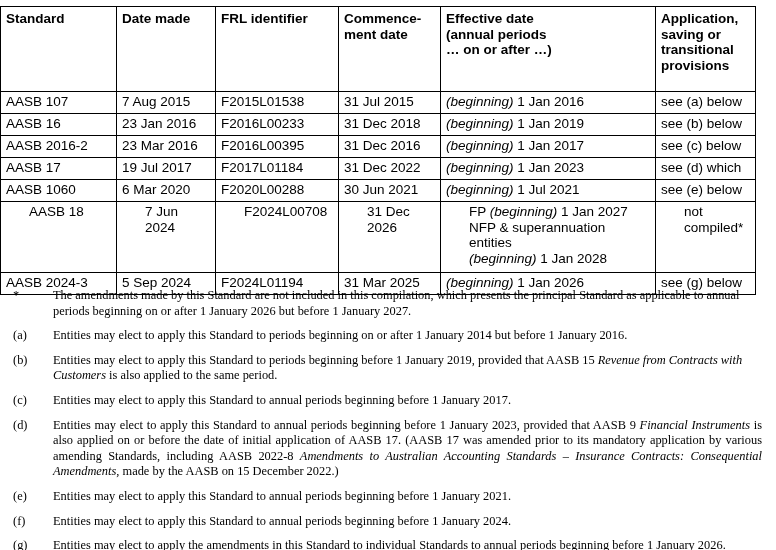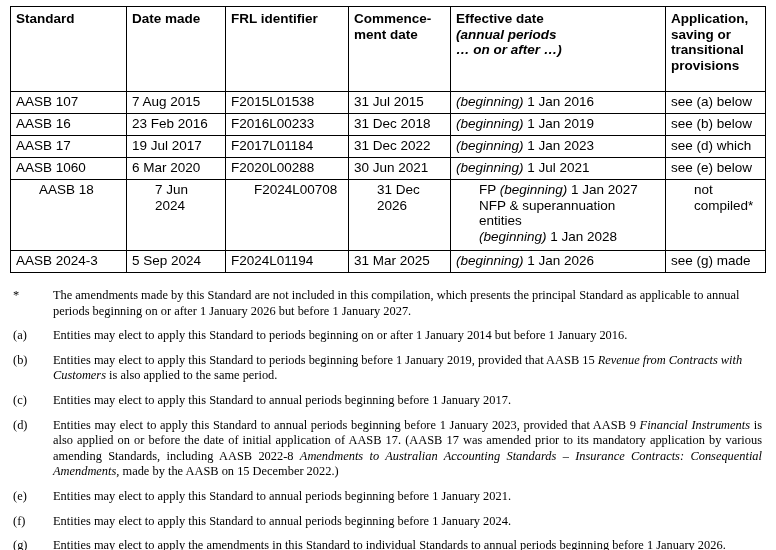--- a/index.html
+++ b/index.html
@@ -19,21 +19,21 @@
   .page {
     position: relative;
     width: 776px;
     height: 550px;
     box-sizing: border-box;
   }
 
   
   .table-wrap {
     position: absolute;
-    left: 10px;
+    left: 0;
     top: 6px;
     width: 755px;
   }
 
   table.amend-table {
     border-collapse: collapse;
     table-layout: fixed;
     width: 755px;
     font-family: "Liberation Sans", "DejaVu Sans", sans-serif;
   }
@@ -50,21 +50,20 @@
   }
 
   table.amend-table thead th {
     font-weight: bold;
     height: 78px;
     vertical-align: top;
     padding-top: 4px;
   }
 
   .hdr-sub {
-    font-style: italic;
     font-weight: bold;
     display: block;
   }
 
   tbody tr td {
     height: 17px;
   }
 
   tbody tr.tall-row td {
     height: 66px;
@@ -150,27 +149,37 @@
             <td>7 Aug 2015</td>
             <td>F2015L01538</td>
             <td>31 Jul 2015</td>
             <td>
               <div><span class="ital">(beginning)</span> 1 Jan 2016</div>
             </td>
             <td>see (a) below</td>
           </tr>
           <tr>
             <td>AASB 16</td>
-            <td>23 Feb 2016</td>
+            <td>23 Jan 2016</td>
             <td>F2016L00233</td>
             <td>31 Dec 2018</td>
             <td>
               <div><span class="ital">(beginning)</span> 1 Jan 2019</div>
             </td>
             <td>see (b) below</td>
+          </tr>
+          <tr>
+            <td>AASB 2016-2</td>
+            <td>23 Mar 2016</td>
+            <td>F2016L00395</td>
+            <td>31 Dec 2016</td>
+            <td>
+              <div><span class="ital">(beginning)</span> 1 Jan 2017</div>
+            </td>
+            <td>see (c) below</td>
           </tr>
           <tr>
             <td>AASB 17</td>
             <td>19 Jul 2017</td>
             <td>F2017L01184</td>
             <td>31 Dec 2022</td>
             <td>
               <div><span class="ital">(beginning)</span> 1 Jan 2023</div>
             </td>
             <td>see (d) which</td>
@@ -198,21 +207,21 @@
             <td>not compiled*</td>
           </tr>
           <tr>
             <td>AASB 2024-3</td>
             <td>5 Sep 2024</td>
             <td>F2024L01194</td>
             <td>31 Mar 2025</td>
             <td>
               <div><span class="ital">(beginning)</span> 1 Jan 2026</div>
             </td>
-            <td>see (g) made</td>
+            <td>see (g) below</td>
           </tr>
         </tbody>
     </table>
   </div>
 
   <div class="notes" id="notes-container">
       <div class="note no-just">
         <span class="label">*</span>
         <span class="body">The amendments made by this Standard are not included in this compilation, which presents the principal Standard as applicable to annual periods beginning on or after 1 January 2026 but before 1 January 2027.</span>
       </div>

